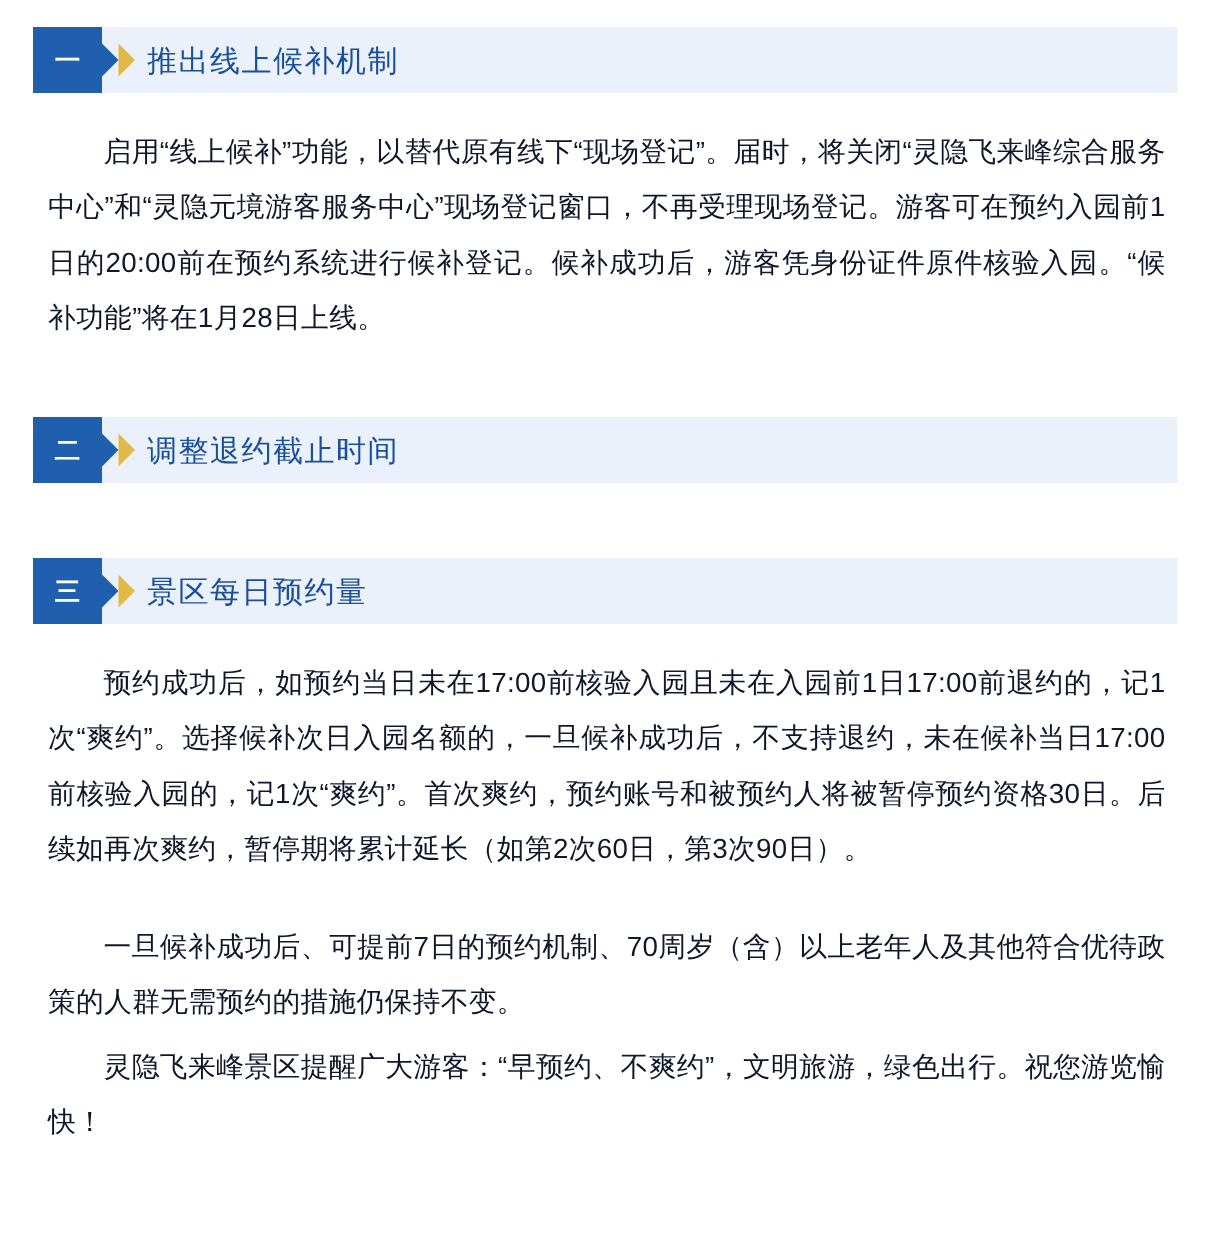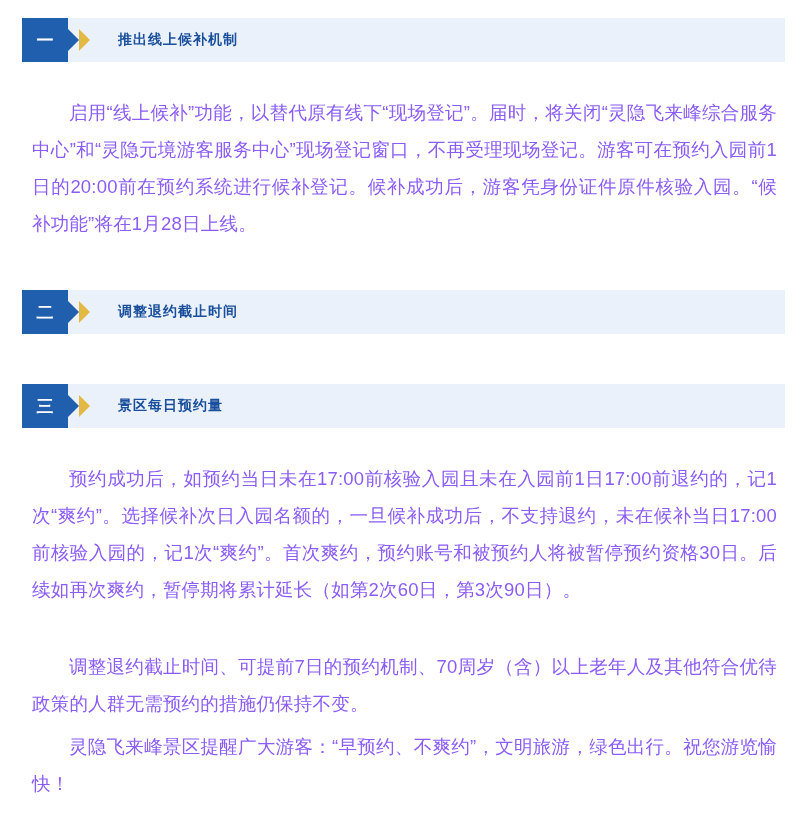--- a/index.html
+++ b/index.html
@@ -73,39 +73,38 @@
     left: 0px;
     border-left: 11px solid #1f5fae;
   }
   .chev::after {
     left: 11px;
     border-left: 11px solid #e3b945;
   }
   .sec-title {
     display: flex;
     align-items: center;
-    font-size: 14px;
-    font-weight: bold;
+    font-size: 20px;
+    font-weight: normal;
     color: #1a4f9c;
     letter-spacing: 1px;
     padding-left: 4px;
-    margin-left: 20px;
   }
 
   
   .sec-body {
     padding: 20px 8px 0 10px;
   }
   p.para {
-    margin: 12px 0 0 0;
+    margin: 0 0 0 0;
     font-size: 18.5px;
     line-height: 37px;
     text-indent: 2em;
     text-align: justify;
-    color: #8b5cf6;
+    color: #0f172a;
     letter-spacing: 0.2px;
   }
   p.para + p.para {
     margin-top: 6px;
   }
 
   .gap-a { height: 42px; }
   .gap-b { height: 44px; }
   .gap-c { height: 28px; }
 </style>
@@ -140,17 +139,17 @@
 
   <div class="section">
     <div class="sec-head">
       <div class="sec-num">三</div>
       <div class="chev"></div>
       <div class="sec-title">景区每日预约量</div>
     </div>
     <div class="sec-body">
       <p class="para">预约成功后，如预约当日未在17:00前核验入园且未在入园前1日17:00前退约的，记1次“爽约”。选择候补次日入园名额的，一旦候补成功后，不支持退约，未在候补当日17:00前核验入园的，记1次“爽约”。首次爽约，预约账号和被预约人将被暂停预约资格30日。后续如再次爽约，暂停期将累计延长（如第2次60日，第3次90日）。</p>
       <div class="gap-c"></div>
-      <p class="para">调整退约截止时间、可提前7日的预约机制、70周岁（含）以上老年人及其他符合优待政策的人群无需预约的措施仍保持不变。</p>
+      <p class="para">一旦候补成功后、可提前7日的预约机制、70周岁（含）以上老年人及其他符合优待政策的人群无需预约的措施仍保持不变。</p>
       <p class="para">灵隐飞来峰景区提醒广大游客：“早预约、不爽约”，文明旅游，绿色出行。祝您游览愉快！</p>
     </div>
   </div>
 </div>
 
 </body></html>

